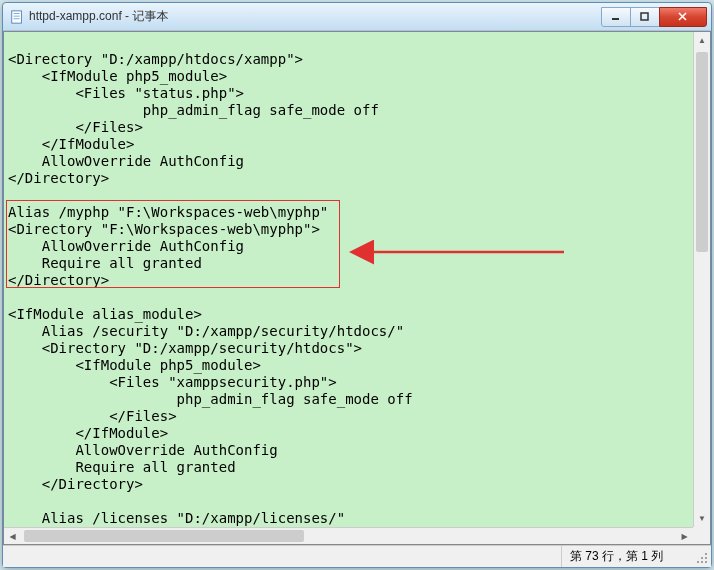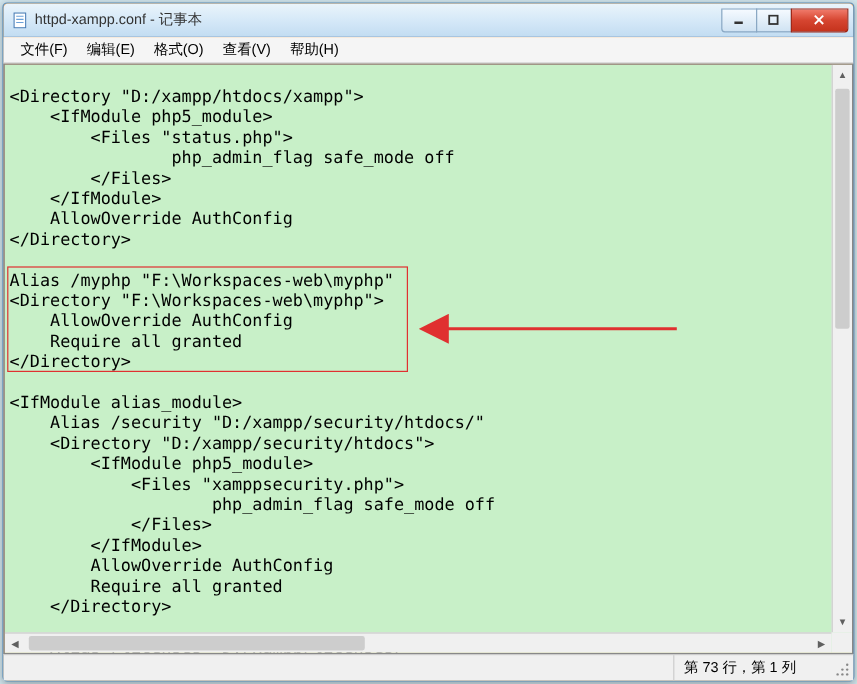--- a/index.html
+++ b/index.html
@@ -236,27 +236,20 @@
         </div>
       <div class="win-btn close">
           <svg width="12" height="12">
             <line x1="2" y1="2" x2="9" y2="9" stroke="#fff" stroke-width="1.6"></line>
             <line x1="9" y1="2" x2="2" y2="9" stroke="#fff" stroke-width="1.6"></line>
           </svg>
         </div>
     </div>
   </div>
 
-  <div class="menubar">
-    <span class="menu-item">文件(F)</span>
-    <span class="menu-item">编辑(E)</span>
-    <span class="menu-item">格式(O)</span>
-    <span class="menu-item">查看(V)</span>
-    <span class="menu-item">帮助(H)</span>
-  </div>
 
   <div class="content-wrap">
     <div class="content">
 &lt;Directory "D:/xampp/htdocs/xampp"&gt;
     &lt;IfModule php5_module&gt;
         &lt;Files "status.php"&gt;
                 php_admin_flag safe_mode off
         &lt;/Files&gt;
     &lt;/IfModule&gt;
     AllowOverride AuthConfig

